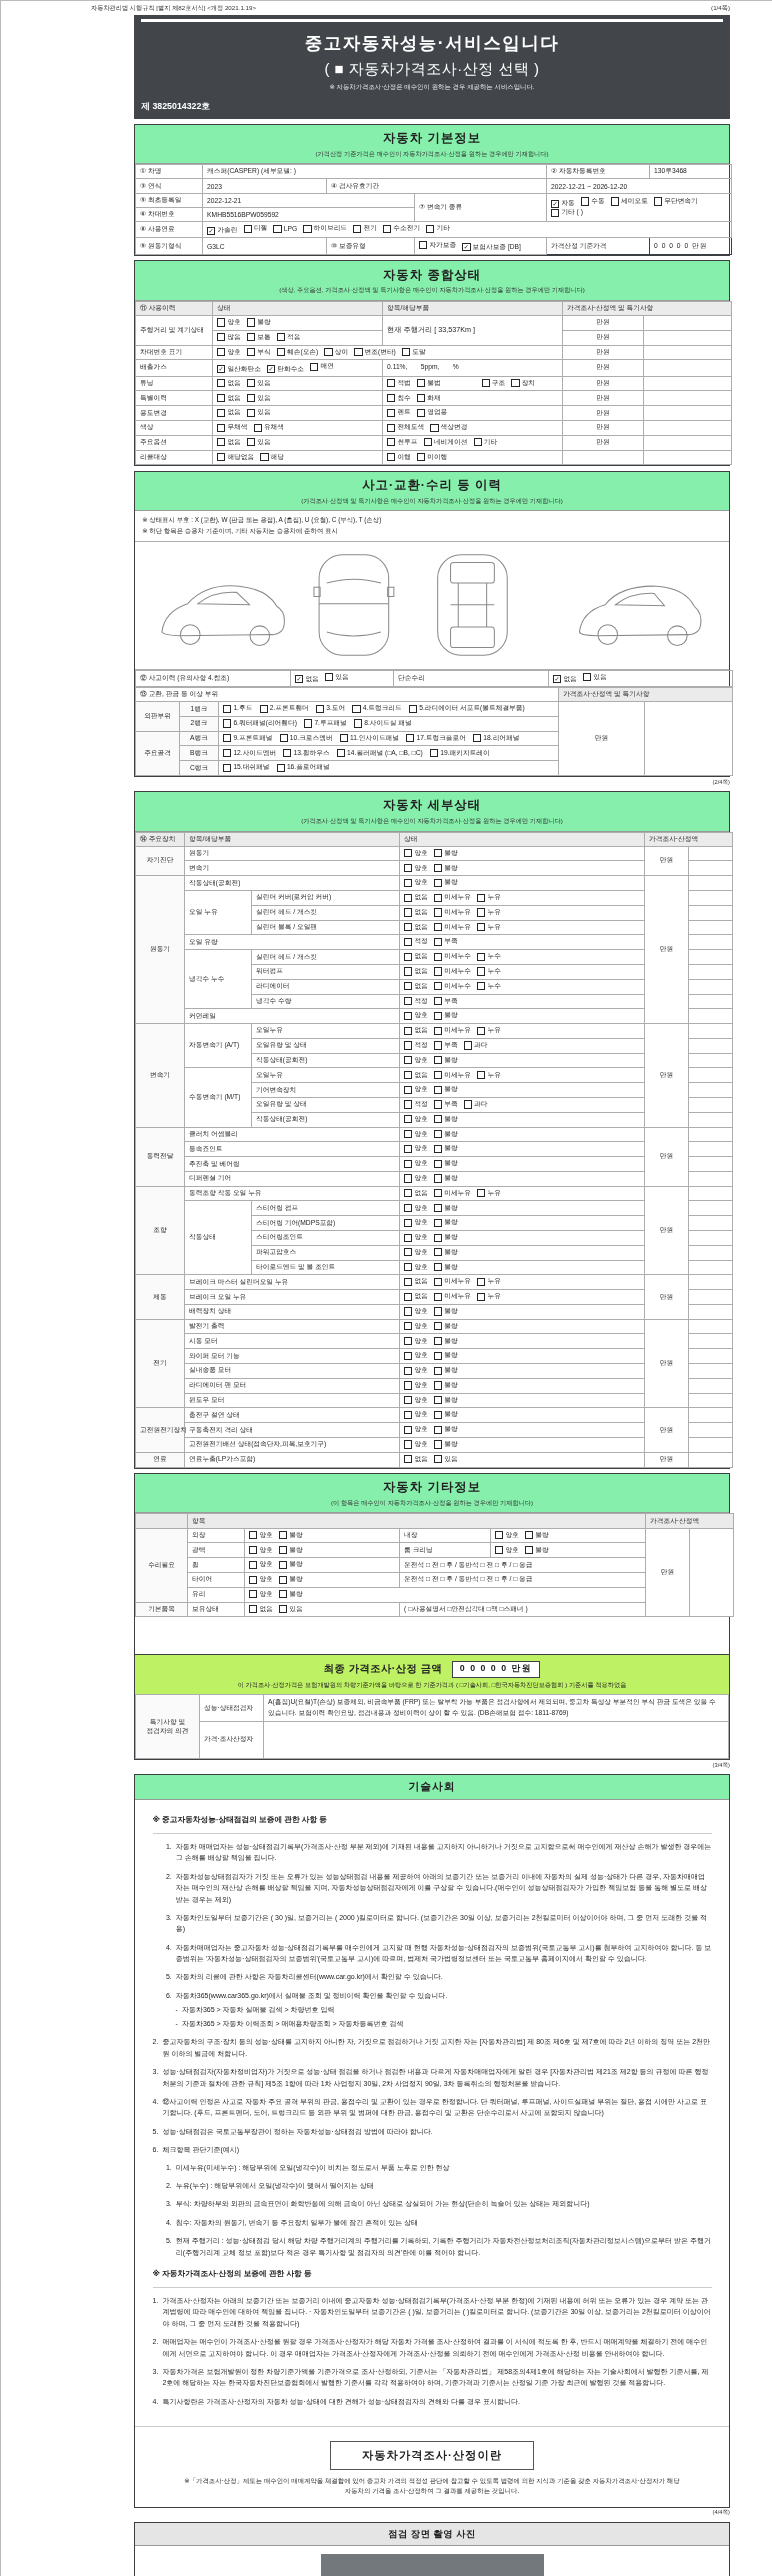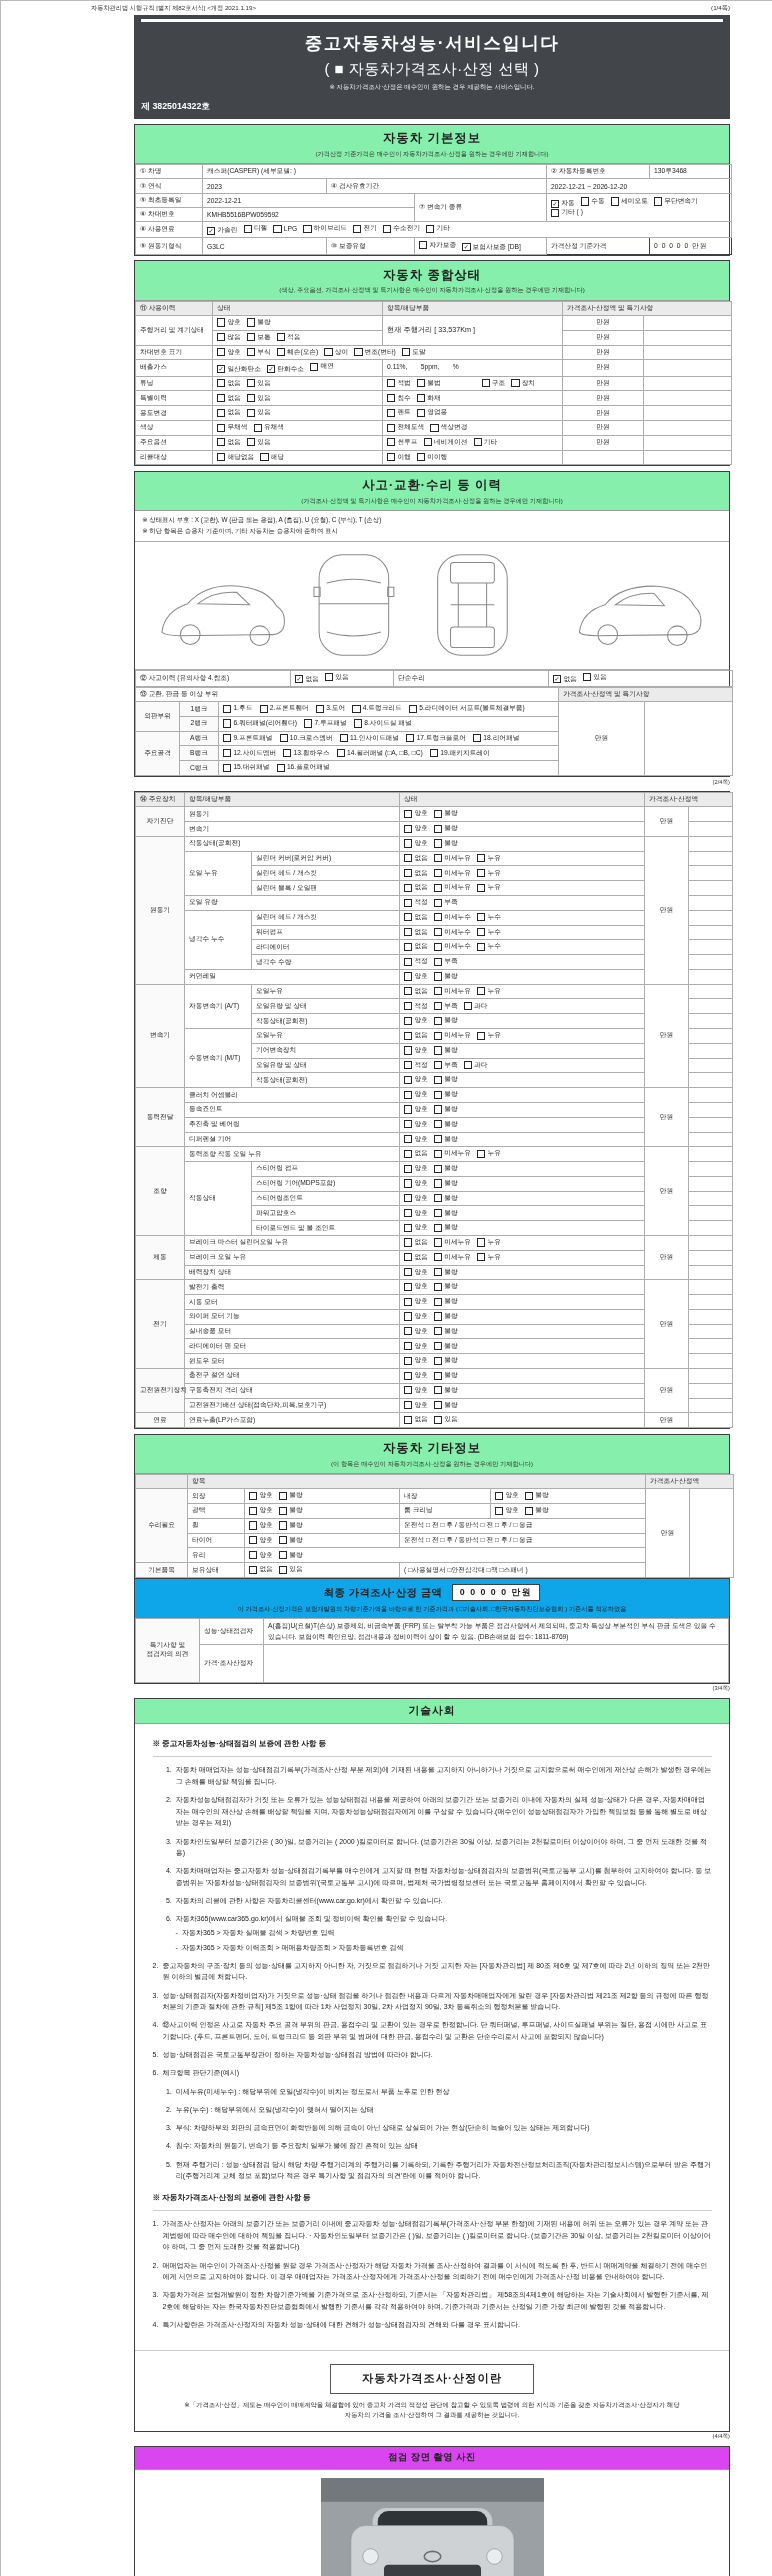--- a/index.html
+++ b/index.html
@@ -30,36 +30,36 @@
   td.sub{background:#fff;}
   td.blankcol{background:#fff;}
   .cb{display:inline-flex;align-items:center;margin-right:6.2px;gap:2.1px;white-space:nowrap;}
   .bx{width:6.2px;height:6.2px;border:1px solid #262626;display:inline-flex;align-items:center;justify-content:center;font-size:6.2px;font-weight:bold;line-height:1;background:#fff;flex:0 0 auto;}
   .bx.on::before{content:"✓";}
   .ol{font-size:6.7px;}
   .pi{display:inline-flex;align-items:center;gap:2.1px;margin-right:7.2px;white-space:nowrap;}
   .mileage{font-size:7.2px;}
   .exh{font-size:6.7px;}
   .big-amt{border:1px solid #3b3e43;padding:1.5px 7.2px;font-size:8.8px;letter-spacing:1.5px;background:#fff;display:inline-block;}
-  .final-bar{background:#0ea5e9;text-align:center;padding:5.2px 0 4.1px;border-top:1px solid #3b3e43;}
+  .final-bar{background:#bef264;text-align:center;padding:5.2px 0 4.1px;border-top:1px solid #3b3e43;margin-top:37px;}
   .final-line{font-size:10.3px;font-weight:bold;letter-spacing:0.5px;display:inline-flex;align-items:center;gap:9.3px;}
   .final-note{font-size:6.2px;margin-top:3.6px;color:#222;}
   
   .notice-body{padding:12.4px 17.5px;background:#fff;}
-  .nsec{font-size:7.7px;font-weight:bold;margin:3.1px 0 7.2px;border-bottom:0.5px solid #ccc;padding-bottom:7.2px;font-family:Liberation Serif, serif;}
+  .nsec{font-size:7.7px;font-weight:bold;margin:3.1px 0 7.2px;border-bottom:0.5px solid #ccc;padding-bottom:7.2px;}
   .nitem{display:flex;gap:4.1px;margin-bottom:6.7px;font-size:7px;line-height:1.65;}
   .nitem .nno{flex:0 0 auto;}
   .nitem.sub{margin-left:13.4px;}
   .nitem.sub2{margin-left:23px;margin-top:-4.1px;}
   
   .pbox-wrap{padding:13.4px 0 10.3px;text-align:center;}
   .pbox{display:inline-block;border:0.5px solid #555;padding:6.2px 31px;font-size:11.3px;font-weight:bold;letter-spacing:1px;}
   .pbox-note{font-size:6.4px;margin-top:6.2px;line-height:1.6;color:#222;padding:0 46px;}
   
-  .photo-head{background:#d946ef;text-align:center;font-size:9.3px;font-weight:bold;padding:4.6px 0;border-bottom:0.5px solid #9a9a9a;letter-spacing:0.5px;}
+  .photo-head{background:#e5e5e5;text-align:center;font-size:9.3px;font-weight:bold;padding:4.6px 0;border-bottom:0.5px solid #9a9a9a;letter-spacing:0.5px;}
   .photo-body{padding:8.2px 0 10.3px;display:flex;flex-direction:column;align-items:center;gap:7.2px;background:#fff;}
   .diagram-wrap{padding:5.2px 0 3.1px;text-align:center;border-bottom:0.5px solid #adadad;}
   .notes{padding:4.1px 7.2px;border-bottom:0.5px solid #adadad;font-size:6.4px;line-height:1.7;}
 </style>
 </head>
 <body>
 
 <div class="frame">
 <div class="doc">
 
@@ -547,20 +547,24 @@
                     <span class="bx"></span>
                     <span>16.플로어패널</span>
                   </span></td>
         </tr>
       </tbody>
           </table>
     </div>
     <div class="pagemark">(2/4쪽)</div>
 
     <div class="sect">
+      <div class="sect-head">
+        <div class="sect-title">자동차 세부상태</div>
+        <div class="sect-sub">(가격조사·산정액 및 특기사항은 매수인이 자동차가격조사·산정을 원하는 경우에만 기재합니다)</div>
+      </div>
       <table>
         <colgroup>
               <col style="width:49px">
               <col style="width:67px">
               <col style="width:148px">
               <col style="width:245px">
               <col style="width:44px">
               <col style="width:44px">
             </colgroup>
         <tbody>

